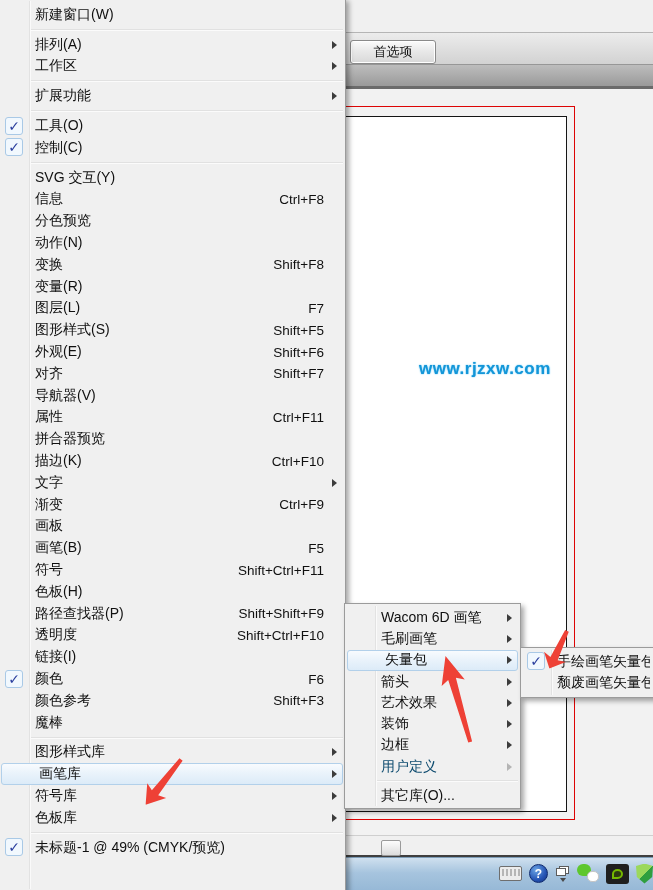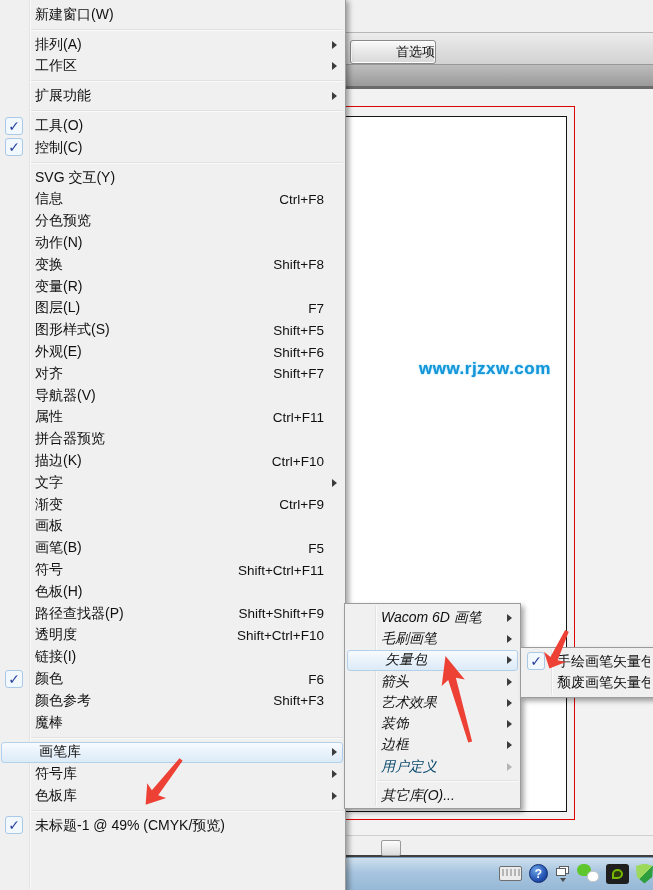--- a/index.html
+++ b/index.html
@@ -16,21 +16,21 @@
   .canvas-area{top:89px;height:746px;background:#f2f2f2;}
   .scroll-strip{top:835px;height:21px;background:#f0f0f0;border-top:1px solid #cfcfcf;}
   .win-bottom-line{top:855px;height:2px;background:#3f3f3f;}
   .taskbar{top:857px;height:33px;background:linear-gradient(#cfe0ef,#a6c4de 45%,#96b8d6);border-top:1px solid #7d9db8;}
 
   .pref-btn{
     position:absolute;left:350px;top:40px;width:84px;height:22px;
     border:1px solid #8a8a8a;border-radius:3px;
     background:linear-gradient(#fbfbfb,#e9e9e9 45%,#d8d8d8);
     box-shadow:inset 0 0 0 1px #fff;
-    font-size:13px;color:#111;text-align:right;line-height:22px;
+    font-size:13px;color:#111;text-align:center;line-height:22px;
   }
   .red-rect{position:absolute;left:280px;top:106px;width:293px;height:712px;border:1px solid #dd0404;}
   .artboard{position:absolute;left:290px;top:116px;width:275px;height:694px;background:#fff;border:1px solid #151515;}
   .watermark{
     position:absolute;left:419px;top:359px;
     font-size:17px;font-weight:bold;color:#1496d8;letter-spacing:.5px;
     text-shadow:0 0 2px #9edcf8, 0 0 1px #55bdee;
   }
   .scroll-thumb{
     position:absolute;left:381px;top:840px;width:18px;height:14px;
@@ -52,21 +52,21 @@
   #brush-menu{left:344px;top:603px;width:177px;height:206px;padding-top:3px;}
   #vector-menu{left:520px;top:647px;width:140px;height:51px;padding-top:3px;}
 
   .mitem{
     position:relative;display:flex;align-items:center;
     margin:0 2px;padding:0 6px 0 33px;box-sizing:border-box;
     border:1px solid transparent;border-radius:3px;
     font-size:14px;color:#101010;white-space:nowrap;
   }
   #window-menu .mitem{height:21.8px;}
-  #brush-menu  .mitem{height:21.3px;font-style:italic;}
+  #brush-menu  .mitem{height:21.3px;}
   #vector-menu .mitem{height:21.5px;}
   .mitem.hl{
     border-color:#b2d0ea;
     background:linear-gradient(#f8fbfe,#eaf3fb 45%,#dcebf8);
     padding-left:37px;
   }
   .mitem.dis{color:#0c4a6e;}
   .mlabel{overflow:hidden;}
   .mshort{margin-left:auto;padding-right:12px;font-size:13.5px;}
   .marrow{
@@ -264,20 +264,24 @@
       <span class="mshort">F6</span>
     </div>
     <div class="mitem" title="颜色参考">
       <span class="mlabel">颜色参考</span>
       <span class="mshort">Shift+F3</span>
     </div>
     <div class="mitem" title="魔棒">
       <span class="mlabel">魔棒</span>
     </div>
     <div class="msep"></div>
+    <div class="mitem" title="图形样式库">
+      <span class="mlabel">图形样式库</span>
+      <span class="marrow"></span>
+    </div>
     <div class="mitem hl" title="画笔库">
       <span class="mlabel">画笔库</span>
       <span class="marrow"></span>
     </div>
     <div class="mitem" title="符号库">
       <span class="mlabel">符号库</span>
       <span class="marrow"></span>
     </div>
     <div class="mitem" title="色板库">
       <span class="mlabel">色板库</span>

